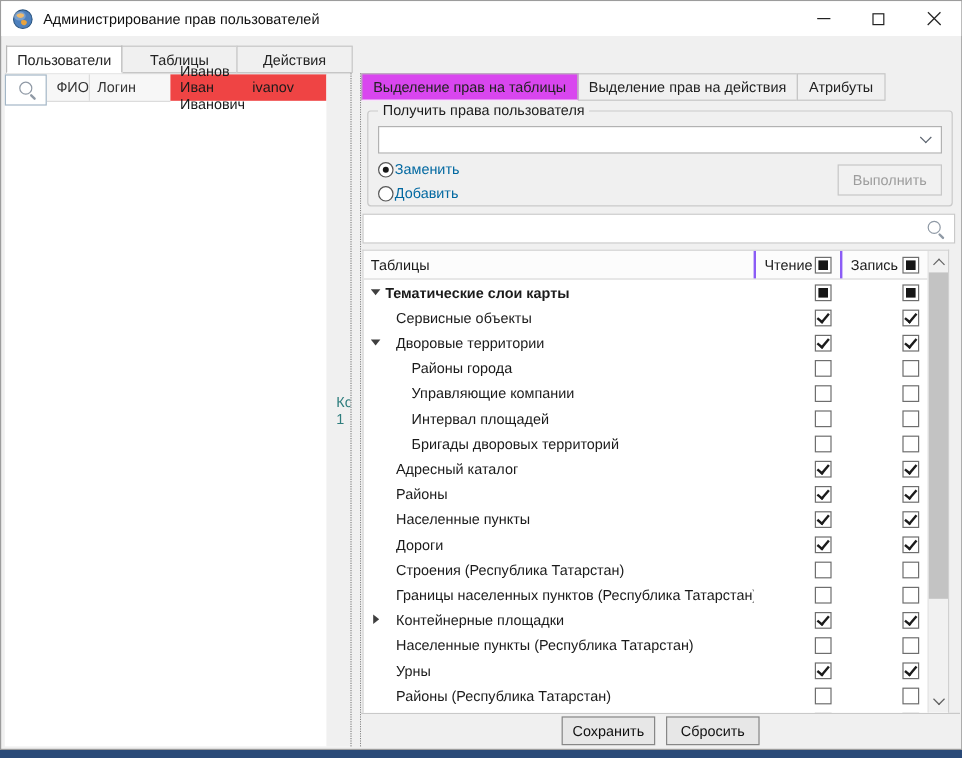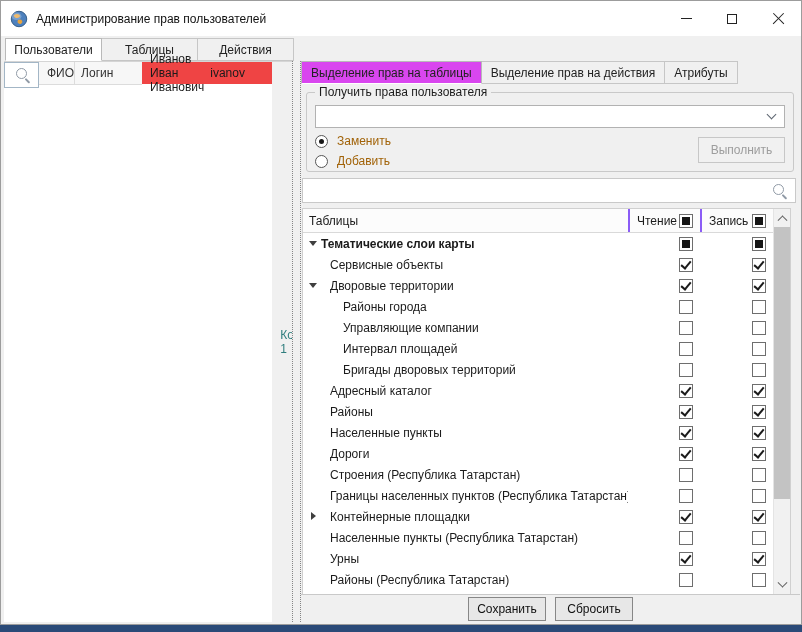--- a/index.html
+++ b/index.html
@@ -2,21 +2,21 @@
 <html><head>
 <meta charset="utf-8">
 <style>
   * { margin:0; padding:0; box-sizing:border-box; }
   body { font-family:"Liberation Sans","DejaVu Sans",sans-serif; background:#fff; }
   .screen { position:relative; width:802px; height:632px; background:#e8e8e8; overflow:hidden; }
 
   
   .window { position:absolute; left:0; top:0; width:802px; height:625px; background:#f0f0f0; border:1px solid #9c9c9c; }
   .taskbar-strip { position:absolute; left:0; bottom:0; width:802px; height:7px; background:#2a4a78; }
-  .titlebar { position:absolute; left:0; top:0; width:100%; height:35px; background:#fff; display:flex; align-items:center; padding-left:9px; }
+  .titlebar { position:absolute; left:0; top:0; width:100%; height:29px; background:#fff; display:flex; align-items:center; padding-left:9px; }
   .app-title { font-size:12px; color:#111; margin-left:8px; }
   .winbtns { margin-left:auto; display:flex; height:100%; }
   .wb { width:46px; height:100%; display:flex; align-items:center; justify-content:center; }
   .ic-min { width:11px; height:1px; background:#222; }
   .ic-max { width:10px; height:10px; border:1px solid #222; }
   .ic-close { position:relative; width:13px; height:13px; }
   .ic-close::before,.ic-close::after { content:""; position:absolute; left:-1px; top:6px; width:15px; height:1.3px; background:#222; }
   .ic-close::before { transform:rotate(45deg); } .ic-close::after { transform:rotate(-45deg); }
 
   
@@ -52,21 +52,21 @@
   .right-tabstrip { display:flex; flex:0 0 23px; }
   .rtab { height:23px; line-height:22px; padding:0 9px; font-size:12px; color:#222; background:#f0f0f0; border:1px solid #c6c6c6; margin-right:-1px; white-space:nowrap; }
   .rtab.active-true { background:#d946ef; border-color:#b9b9b9; border-bottom-color:#fff; position:relative; z-index:2; }
 
   .groupbox { position:relative; margin:8px 6px 0 5px; height:80px; border:1px solid #c9c9c9; border-radius:3px; padding:12px 8px 12px 8px; }
   .group-title { position:absolute; top:-8px; left:8px; background:#f0f0f0; padding:0 4px; font-size:12px; color:#1c1c1c; }
   .combo { position:relative; height:23px; background:#fff; border:1px solid #b2b2b2; }
   .combo-value { font-size:12px; line-height:21px; padding-left:6px; color:#111; display:block; }
   .chev { width:7px; height:7px; border-right:1.6px solid #5d6570; border-bottom:1.6px solid #5d6570; display:inline-block; }
   .combo .chev { position:absolute; right:9px; top:5px; transform:rotate(45deg); }
-  .radio-row { display:flex; align-items:center; gap:9px; margin-top:6px; font-size:12px; color:#a16207; width:max-content; }
+  .radio-row { display:flex; align-items:center; gap:1px; margin-top:6px; font-size:12px; color:#0369a1; width:max-content; }
   .radio { width:13px; height:13px; border:1px solid #565656; border-radius:50%; background:#fff; position:relative; flex:0 0 13px; }
   .radio-row.selected-true .radio::after { content:""; position:absolute; left:3px; top:3px; width:5px; height:5px; border-radius:50%; background:#171717; }
   .exec-btn { position:absolute; right:8px; bottom:8px; width:87px; height:26px; background:#f1f1f1; border:1px solid #c7c7c7; color:#9d9d9d; font-size:12px; font-family:inherit; }
 
   .searchbox2 { position:relative; height:25px; flex:0 0 25px; margin:6px 4px 0 1px; }
   .searchbox2 input { width:100%; height:100%; border:1px solid #c9c9c9; padding:0 26px 0 7px; font-size:12px; background:#fff; outline:none; font-family:inherit; }
 
   
   .tree-table { position:relative; flex:1; margin:5px 9px 0 1px; background:#fff; border:1px solid #d0d0d0; border-bottom:none; overflow:hidden; }
   .tree-header { display:flex; height:24px; background:#fcfcfc; border-bottom:1px solid #d9d9d9; align-items:center; font-size:12px; color:#1b1b1b; margin-right:17px; }

